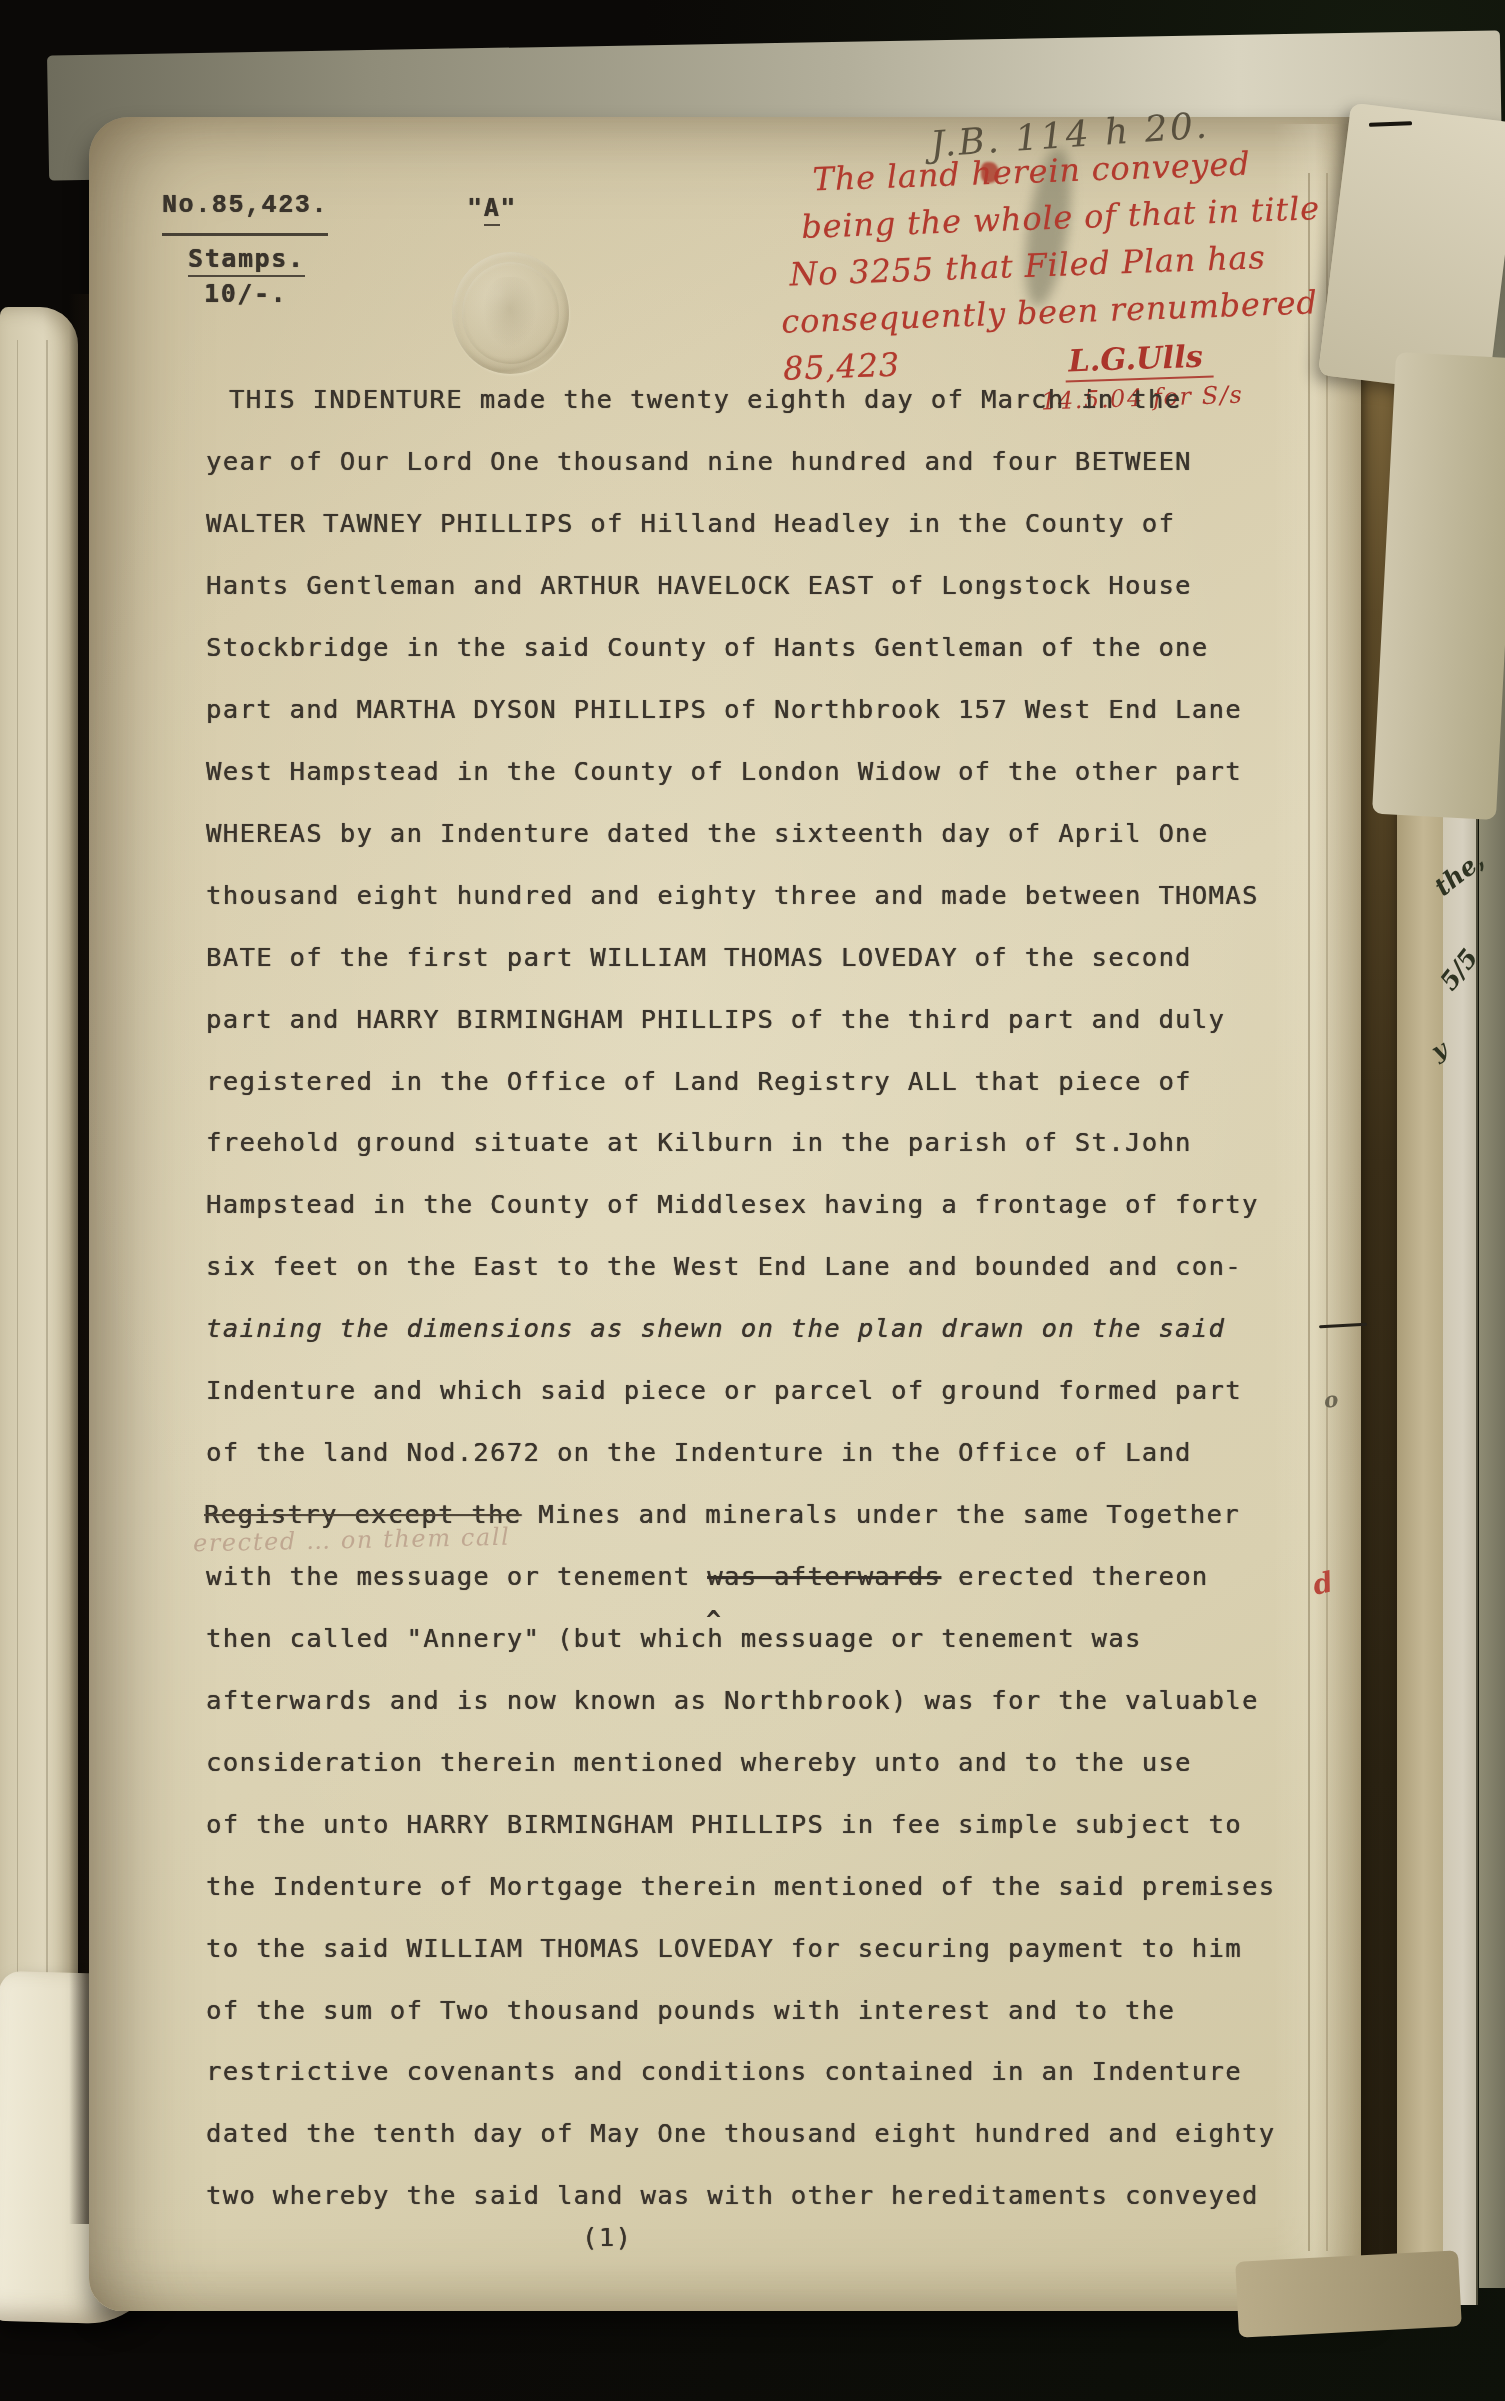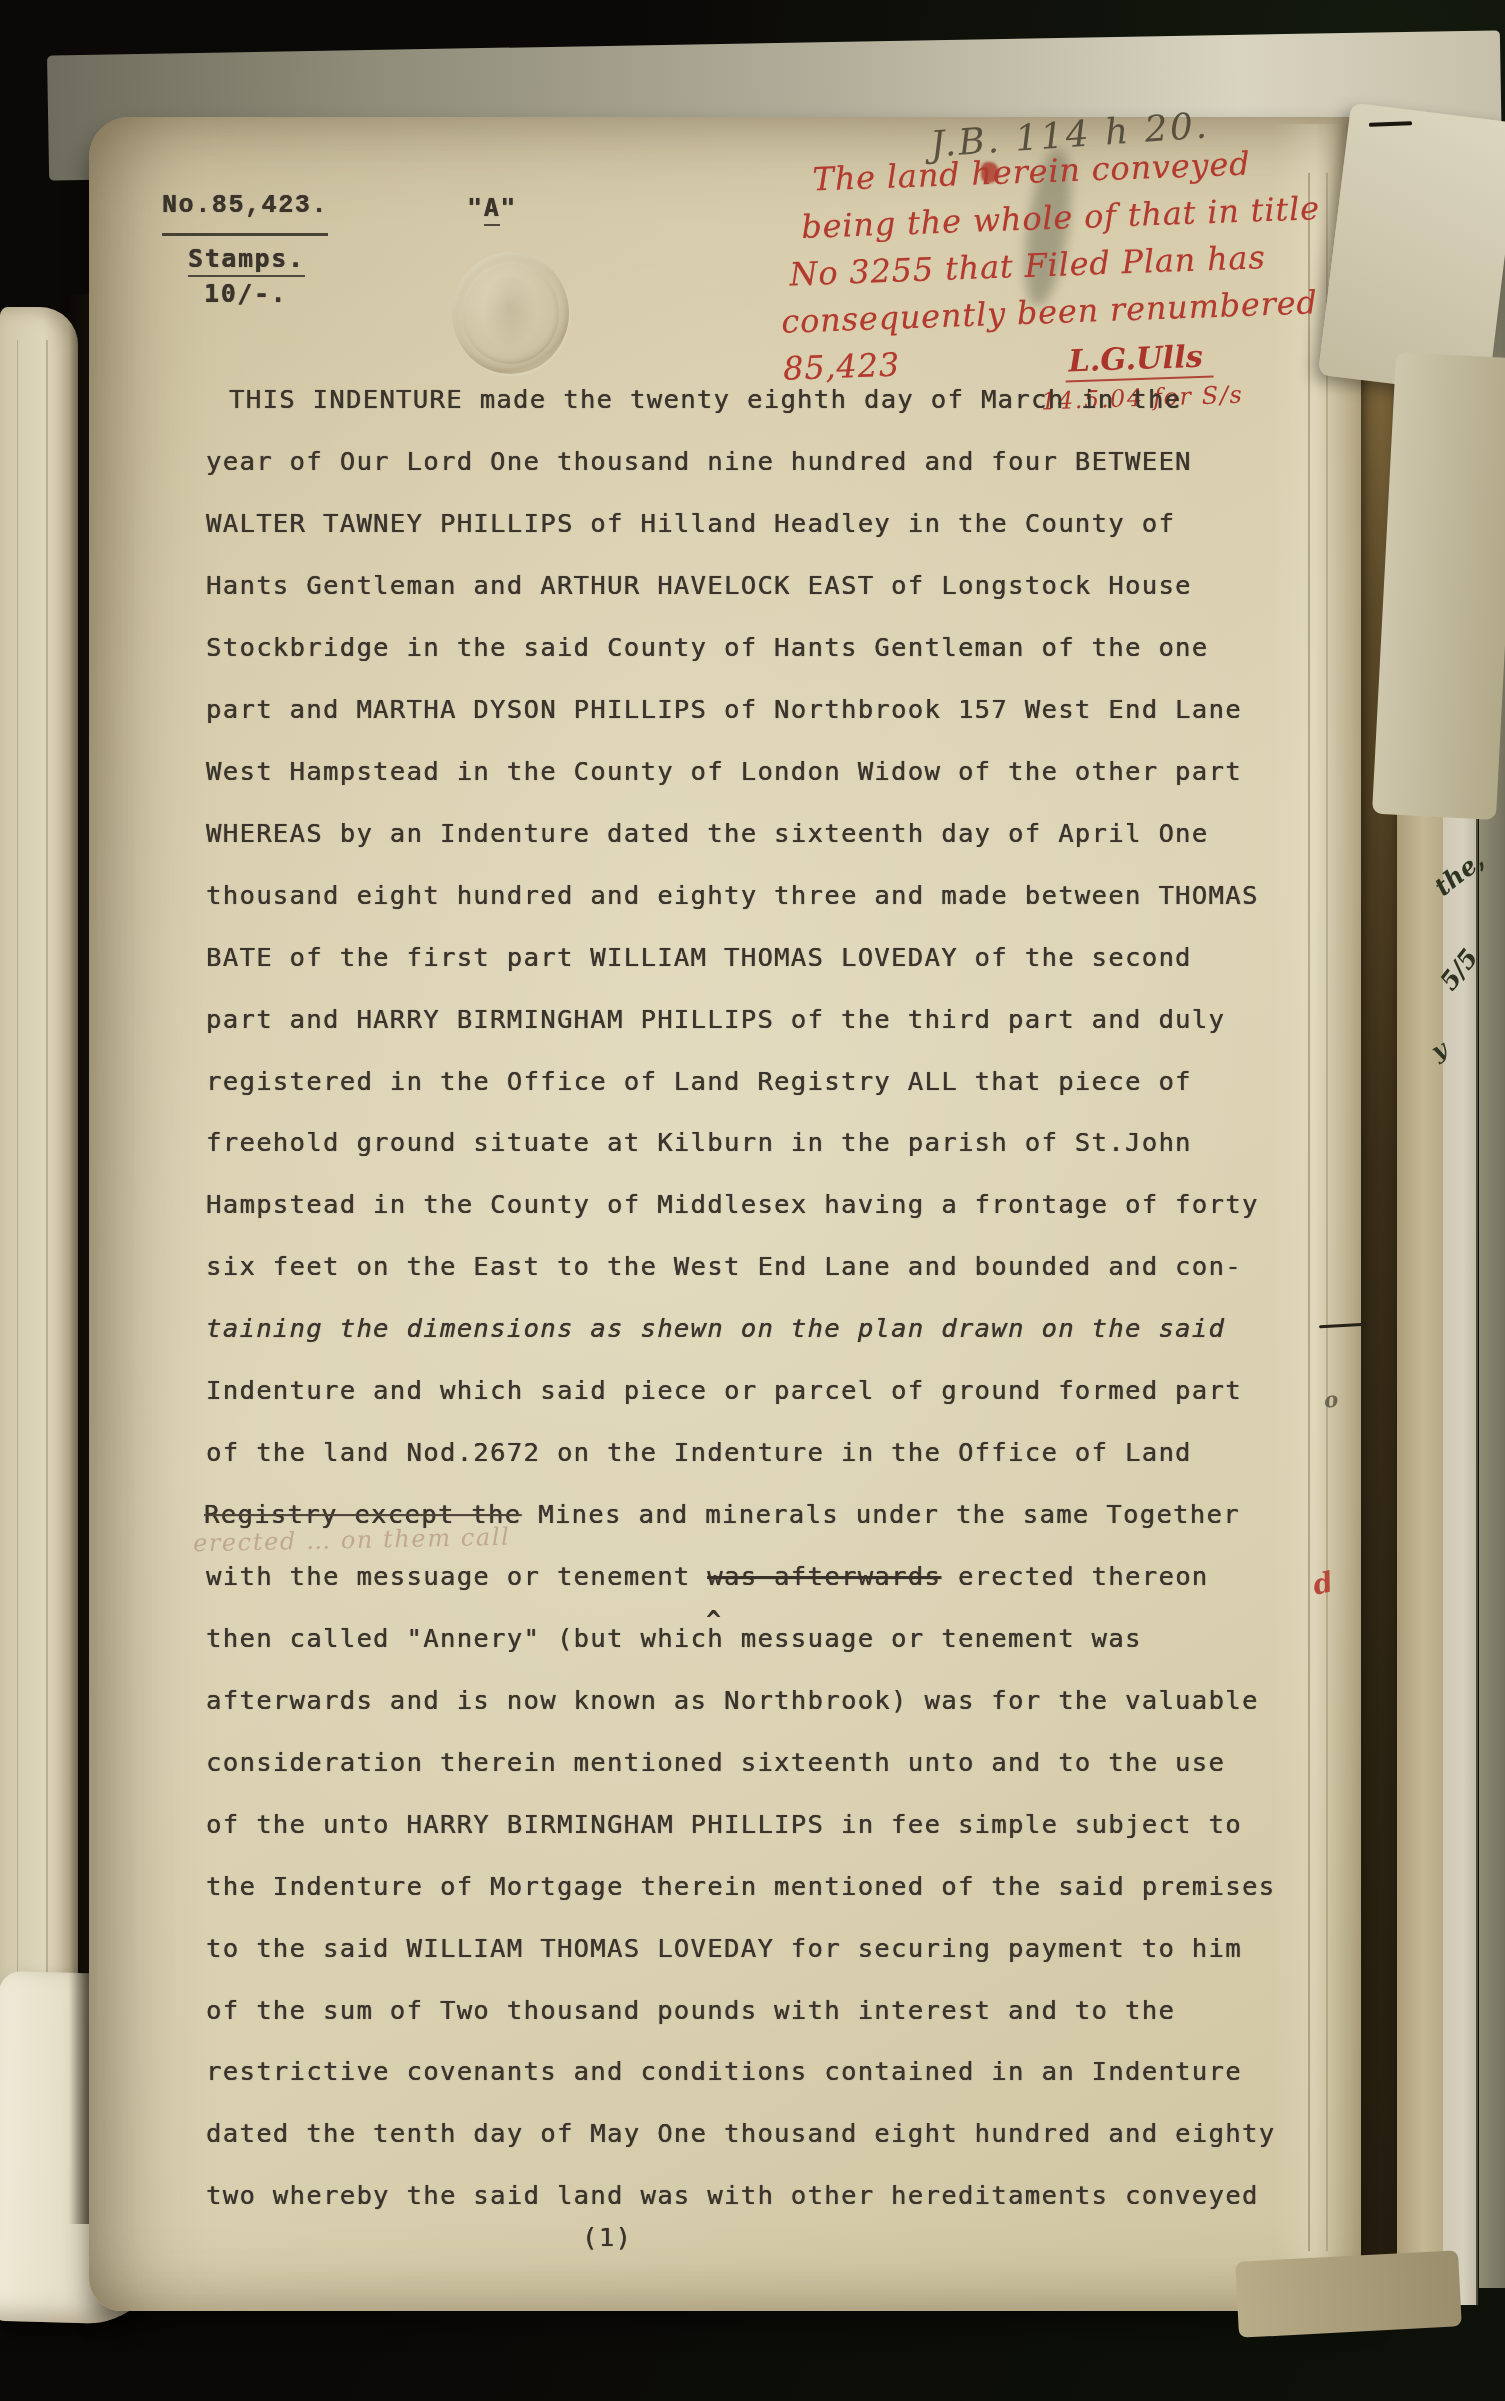--- a/index.html
+++ b/index.html
@@ -162,21 +162,21 @@
         <div class="typed" style="top: 1127px; left: 206px;">freehold ground situate at Kilburn in the parish of St.John</div>
         <div class="typed" style="top: 1189px; left: 206px;">Hampstead in the County of Middlesex having a frontage of forty</div>
         <div class="typed" style="top: 1251px; left: 206px;">six feet on the East to the West End Lane and bounded and con-</div>
         <div class="typed" style="top: 1313px; left: 206px; font-style: italic;">taining the dimensions as shewn on the plan drawn on the said</div>
         <div class="typed" style="top: 1375px; left: 206px;">Indenture and which said piece or parcel of ground formed part</div>
         <div class="typed" style="top: 1437px; left: 206px;">of the land Nod.2672 on the Indenture in the Office of Land</div>
         <div class="typed" style="top: 1499px; left: 204px;"><span class="strike-pencil">Registry except the</span> Mines and minerals under the same Together</div>
         <div class="typed" style="top: 1561px; left: 206px;">with the messuage or tenement <span class="strike-ink">was afterwards</span> erected thereon</div>
         <div class="typed" style="top: 1623px; left: 206px;">then called "Annery" (but which messuage or tenement was</div>
         <div class="typed" style="top: 1685px; left: 206px;">afterwards and is now known as Northbrook) was for the valuable</div>
-        <div class="typed" style="top: 1747px; left: 206px;">consideration therein mentioned sixteenth unto and to the use</div>
+        <div class="typed" style="top: 1747px; left: 206px;">consideration therein mentioned whereby unto and to the use</div>
         <div class="typed" style="top: 1809px; left: 206px;">of the unto HARRY BIRMINGHAM PHILLIPS in fee simple subject to</div>
         <div class="typed" style="top: 1871px; left: 206px;">the Indenture of Mortgage therein mentioned of the said premises</div>
         <div class="typed" style="top: 1933px; left: 206px;">to the said WILLIAM THOMAS LOVEDAY for securing payment to him</div>
         <div class="typed" style="top: 1995px; left: 206px;">of the sum of Two thousand pounds with interest and to the</div>
         <div class="typed" style="top: 2056px; left: 206px;">restrictive covenants and conditions contained in an Indenture</div>
         <div class="typed" style="top: 2118px; left: 206px;">dated the tenth day of May One thousand eight hundred and eighty</div>
         <div class="typed" style="top: 2180px; left: 206px;">two whereby the said land was with other hereditaments conveyed</div>
       </div>
 
     <div class="interline script">erected … on them call</div>

